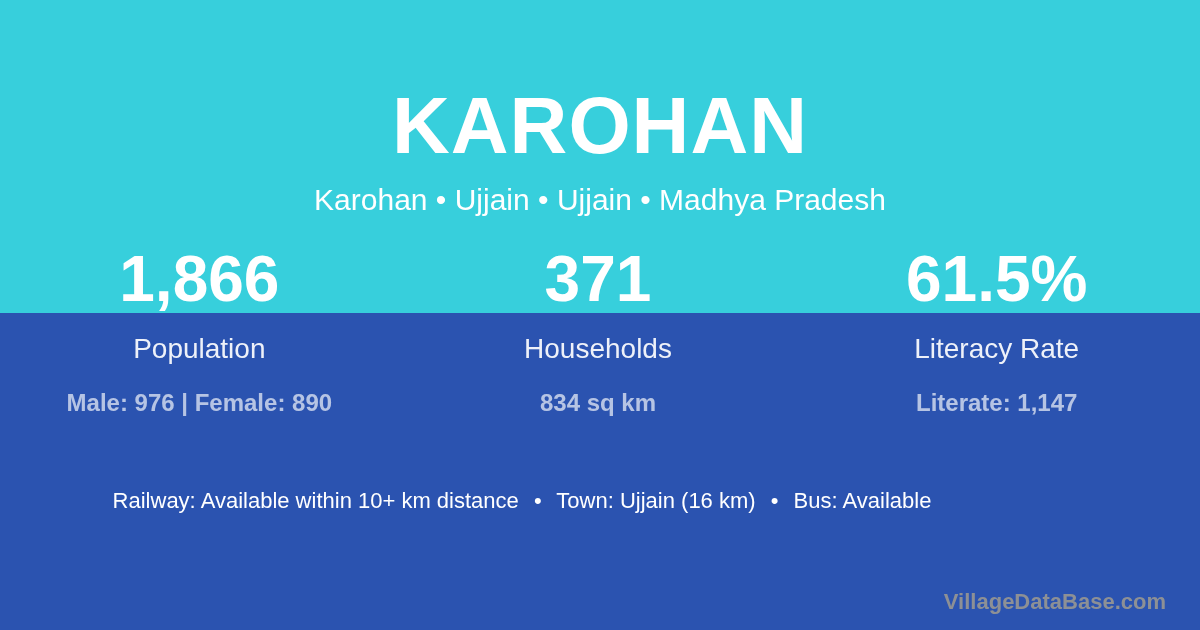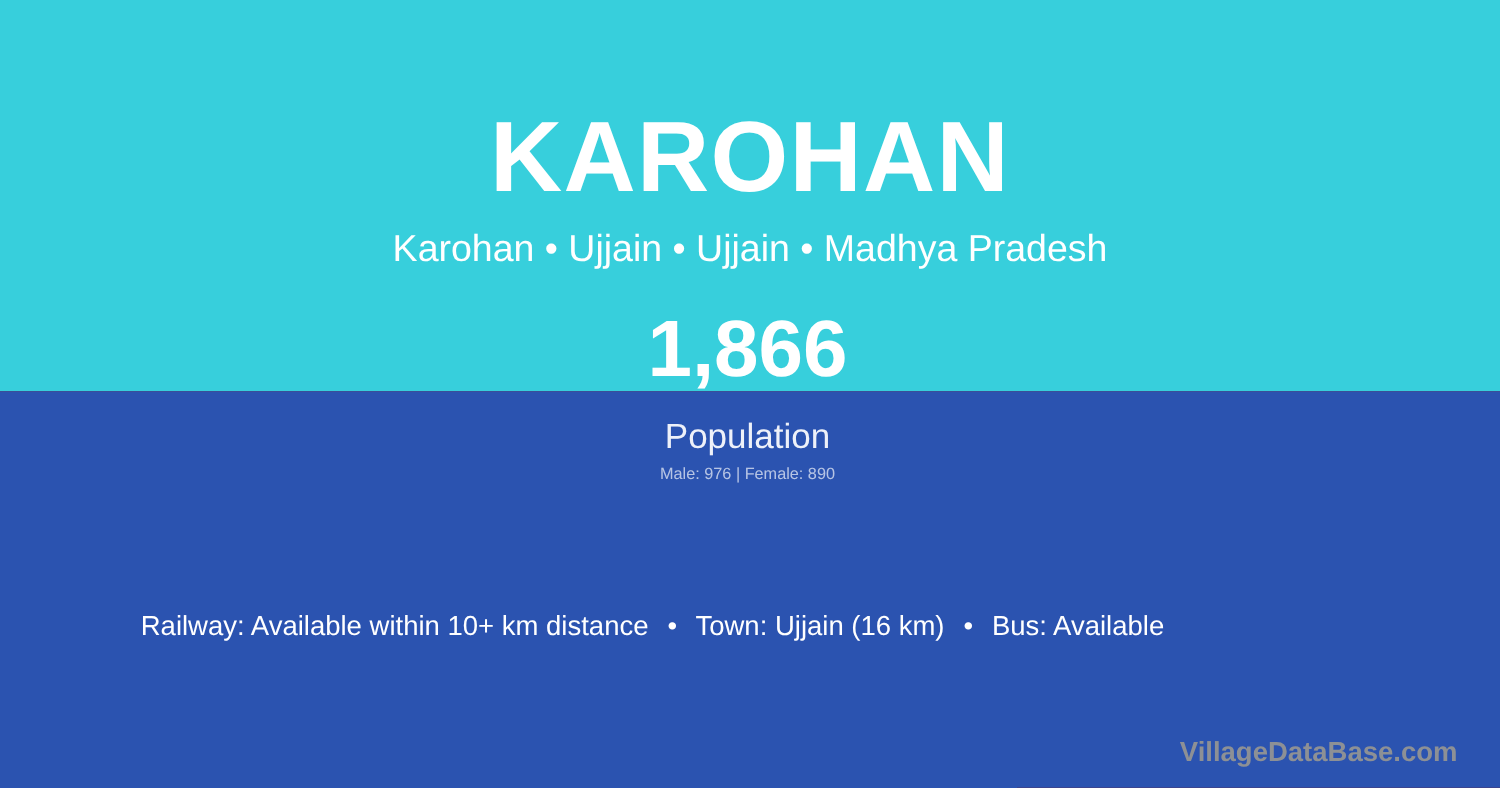--- a/index.html
+++ b/index.html
@@ -105,24 +105,24 @@
   .stat-label {
     margin-top: 20px;
     font-size: 28px;
     line-height: 34px;
     font-weight: 400;
     color: rgba(255, 255, 255, 0.92);
     white-space: nowrap;
   }
 
   .stat-sub {
-    margin-top: 2px;
-    font-size: 13px;
+    margin-top: 26px;
+    font-size: 24px;
     line-height: 22px;
-    font-weight: 400;
+    font-weight: 700;
     color: rgba(255, 255, 255, 0.66);
     white-space: nowrap;
   }
 
   .facilities {
     position: absolute;
     left: 0;
     top: 486px;
     width: 1044px;
     text-align: center;
@@ -165,21 +165,31 @@
     <div class="subtitle">Karohan • Ujjain • Ujjain • Madhya Pradesh</div>
 
     <div class="stats">
 
       <div class="stat">
         <div class="stat-value">1,866</div>
         <div class="stat-label">Population</div>
         <div class="stat-sub">Male: 976 | Female: 890</div>
       </div>
 
-
+      <div class="stat">
+        <div class="stat-value">371</div>
+        <div class="stat-label">Households</div>
+        <div class="stat-sub">834 sq km</div>
+      </div>
+
+      <div class="stat">
+        <div class="stat-value">61.5%</div>
+        <div class="stat-label">Literacy Rate</div>
+        <div class="stat-sub">Literate: 1,147</div>
+      </div>
 
     </div>
 
     <div class="facilities">
       <span>Railway: Available within 10+ km distance</span>
       <span class="sep">•</span>
       <span>Town: Ujjain (16 km)</span>
       <span class="sep">•</span>
       <span>Bus: Available</span>
     </div>

